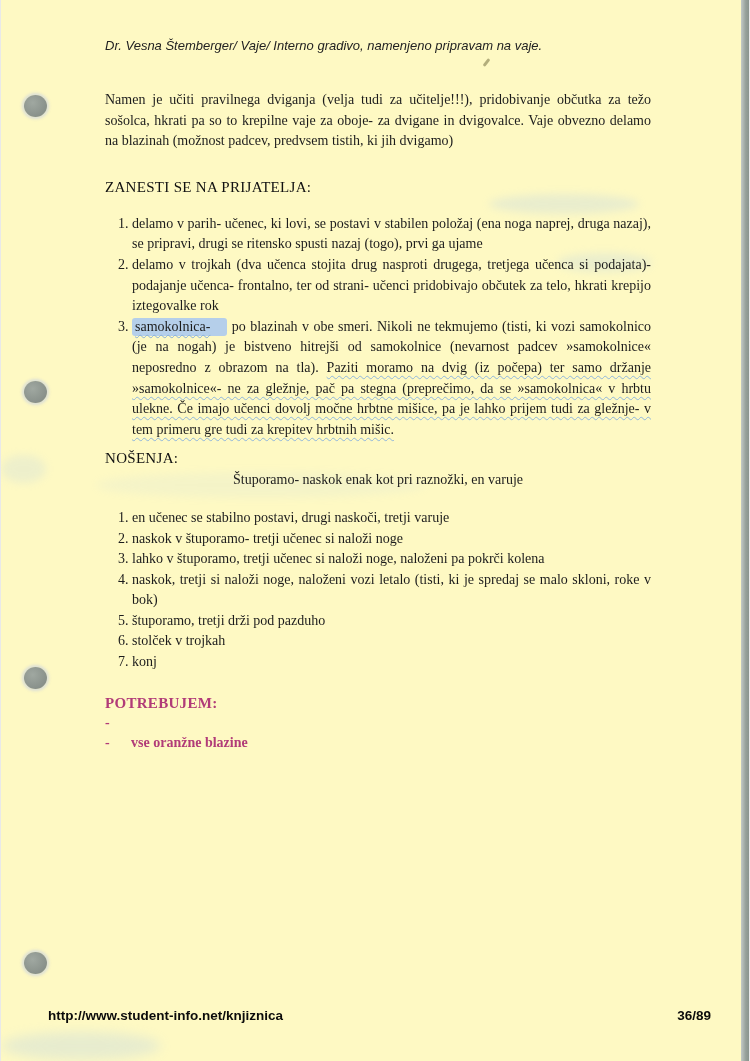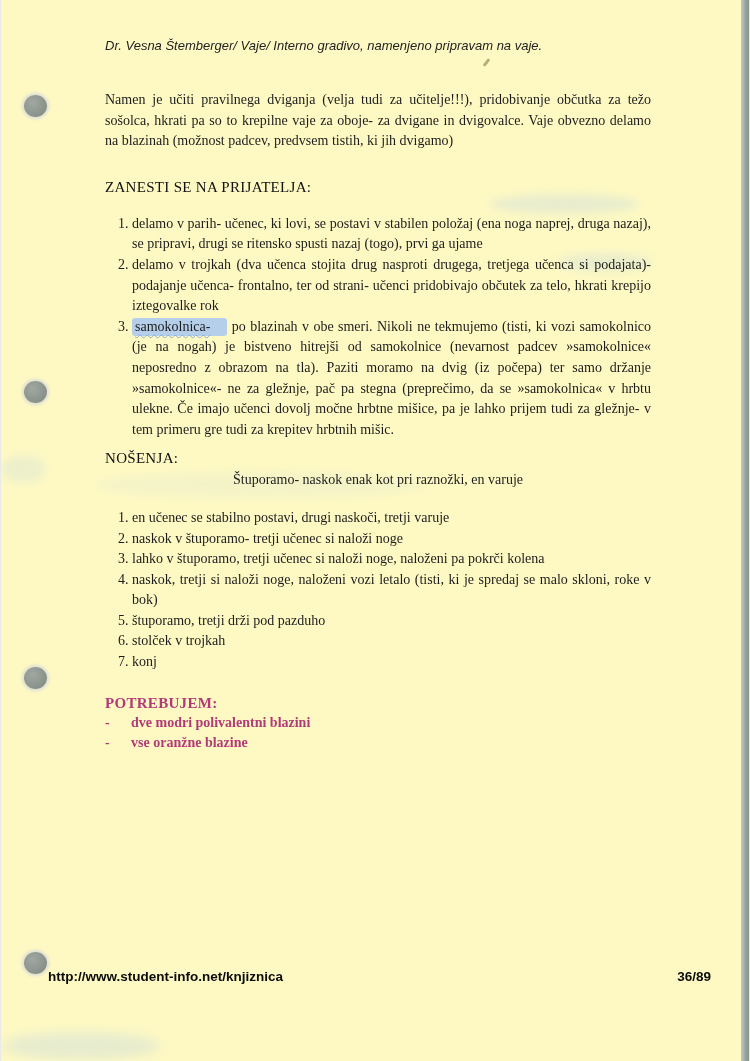--- a/index.html
+++ b/index.html
@@ -43,30 +43,30 @@
   ol.doc-list{margin:17px 0 0 0;padding:0 0 0 27px;}
   ol.doc-list li{text-align:justify;margin:0;padding:0;}
   .subtitle{margin:2px 0 0 0;text-align:center;}
   .hl{
     background:#b5cfea;padding:1px 17px 2px 3px;border-radius:3px;
     text-decoration:underline;text-decoration-style:wavy;
     text-decoration-color:#86aed8;text-decoration-thickness:1px;
     text-underline-offset:3px;
   }
   .wavy{
-    text-decoration-style:wavy;
+    text-decoration:underline;text-decoration-style:wavy;
     text-decoration-color:#8fb6dc;text-decoration-thickness:1.2px;
     text-underline-offset:3px;
   }
   .need{margin-top:20px;font-weight:bold;color:#b13b78;}
   .need-heading{font-size:15px;line-height:20px;letter-spacing:.3px;}
   .need-row{display:flex;line-height:20.6px;}
   .need-dash{width:26px;flex:none;}
   .footer{
-    position:absolute;left:47px;right:38px;top:969px;
+    position:absolute;left:47px;right:38px;top:1008px;
     display:flex;justify-content:space-between;align-items:baseline;
     font-family:"Liberation Sans","DejaVu Sans",sans-serif;
     font-weight:bold;font-size:13.5px;color:#0b0b0b;
   }
 </style>
 </head>
 <body>
 
 <div class="scan">
 
@@ -109,21 +109,20 @@
       <li>naskok, tretji si naloži noge, naloženi vozi letalo (tisti, ki je spredaj se malo skloni, roke v bok)</li>
       <li>štuporamo, tretji drži pod pazduho</li>
       <li>stolček v trojkah</li>
       <li>konj</li>
     </ol>
 
     <div class="need">
       <div class="need-heading">POTREBUJEM:</div>
       <div class="need-row">
         <span class="need-dash">-</span>
-        <span>dve modri polivalentni blazini</span>
       </div>
       <div class="need-row">
         <span class="need-dash">-</span>
         <span>vse oranžne blazine</span>
       </div>
     </div>
 
   </div>
 
   <div class="footer">

